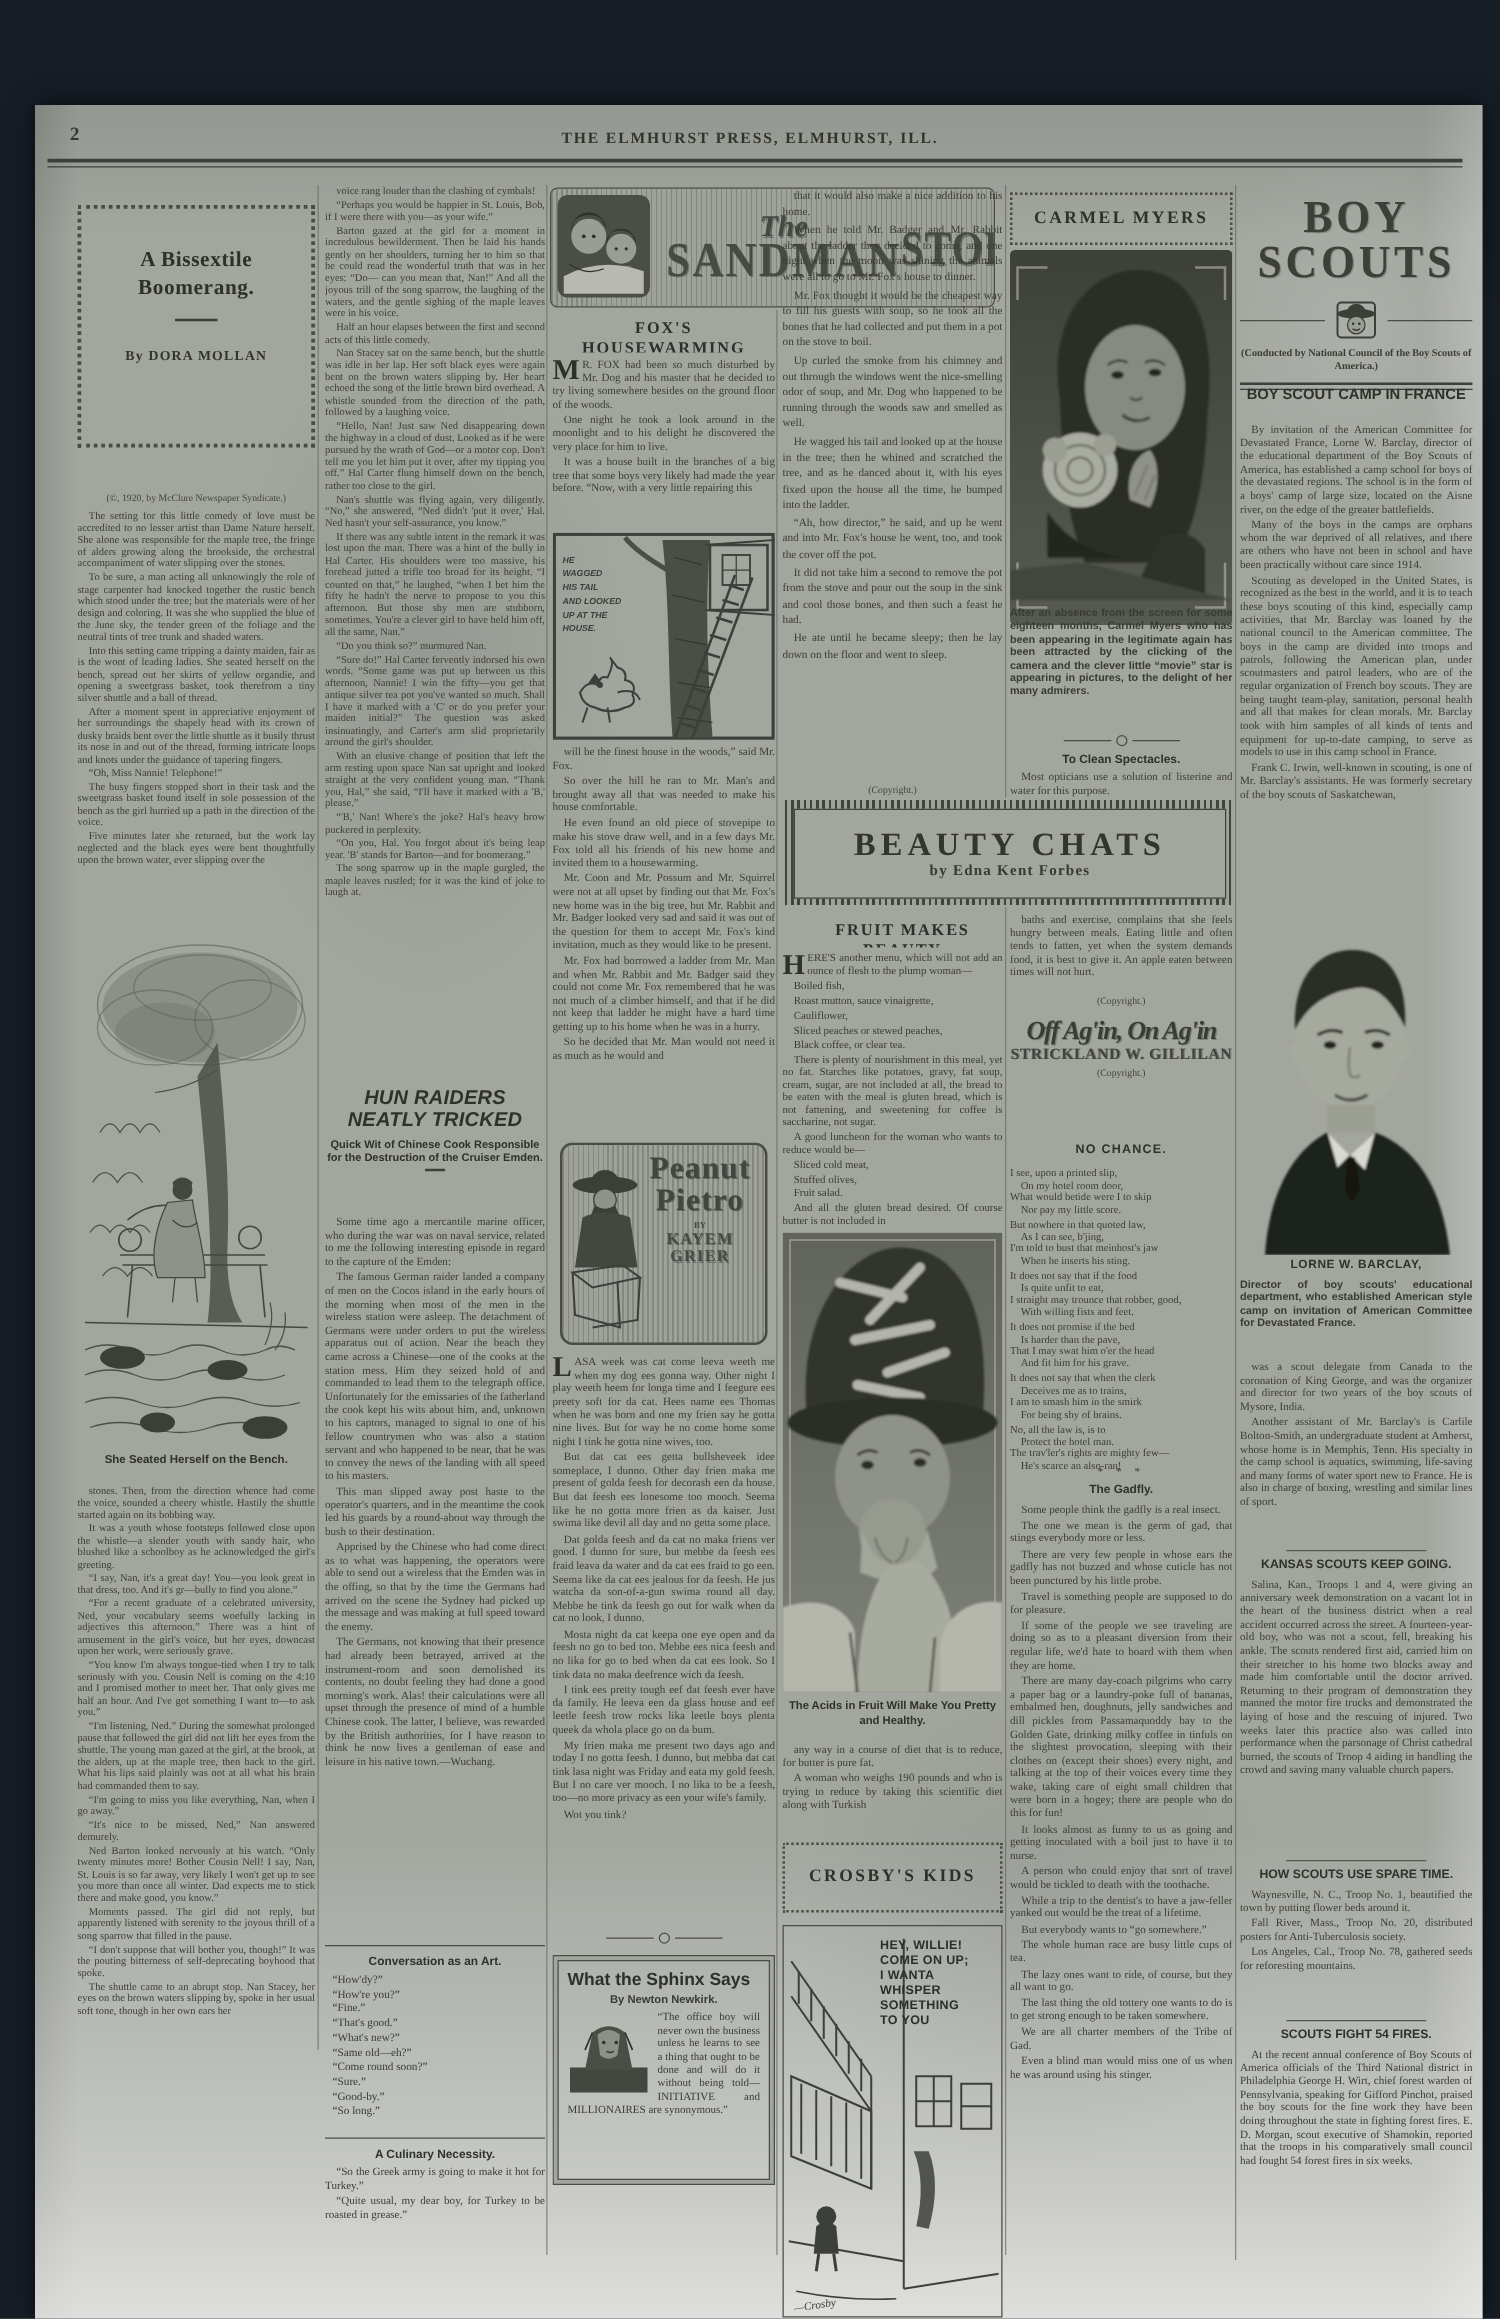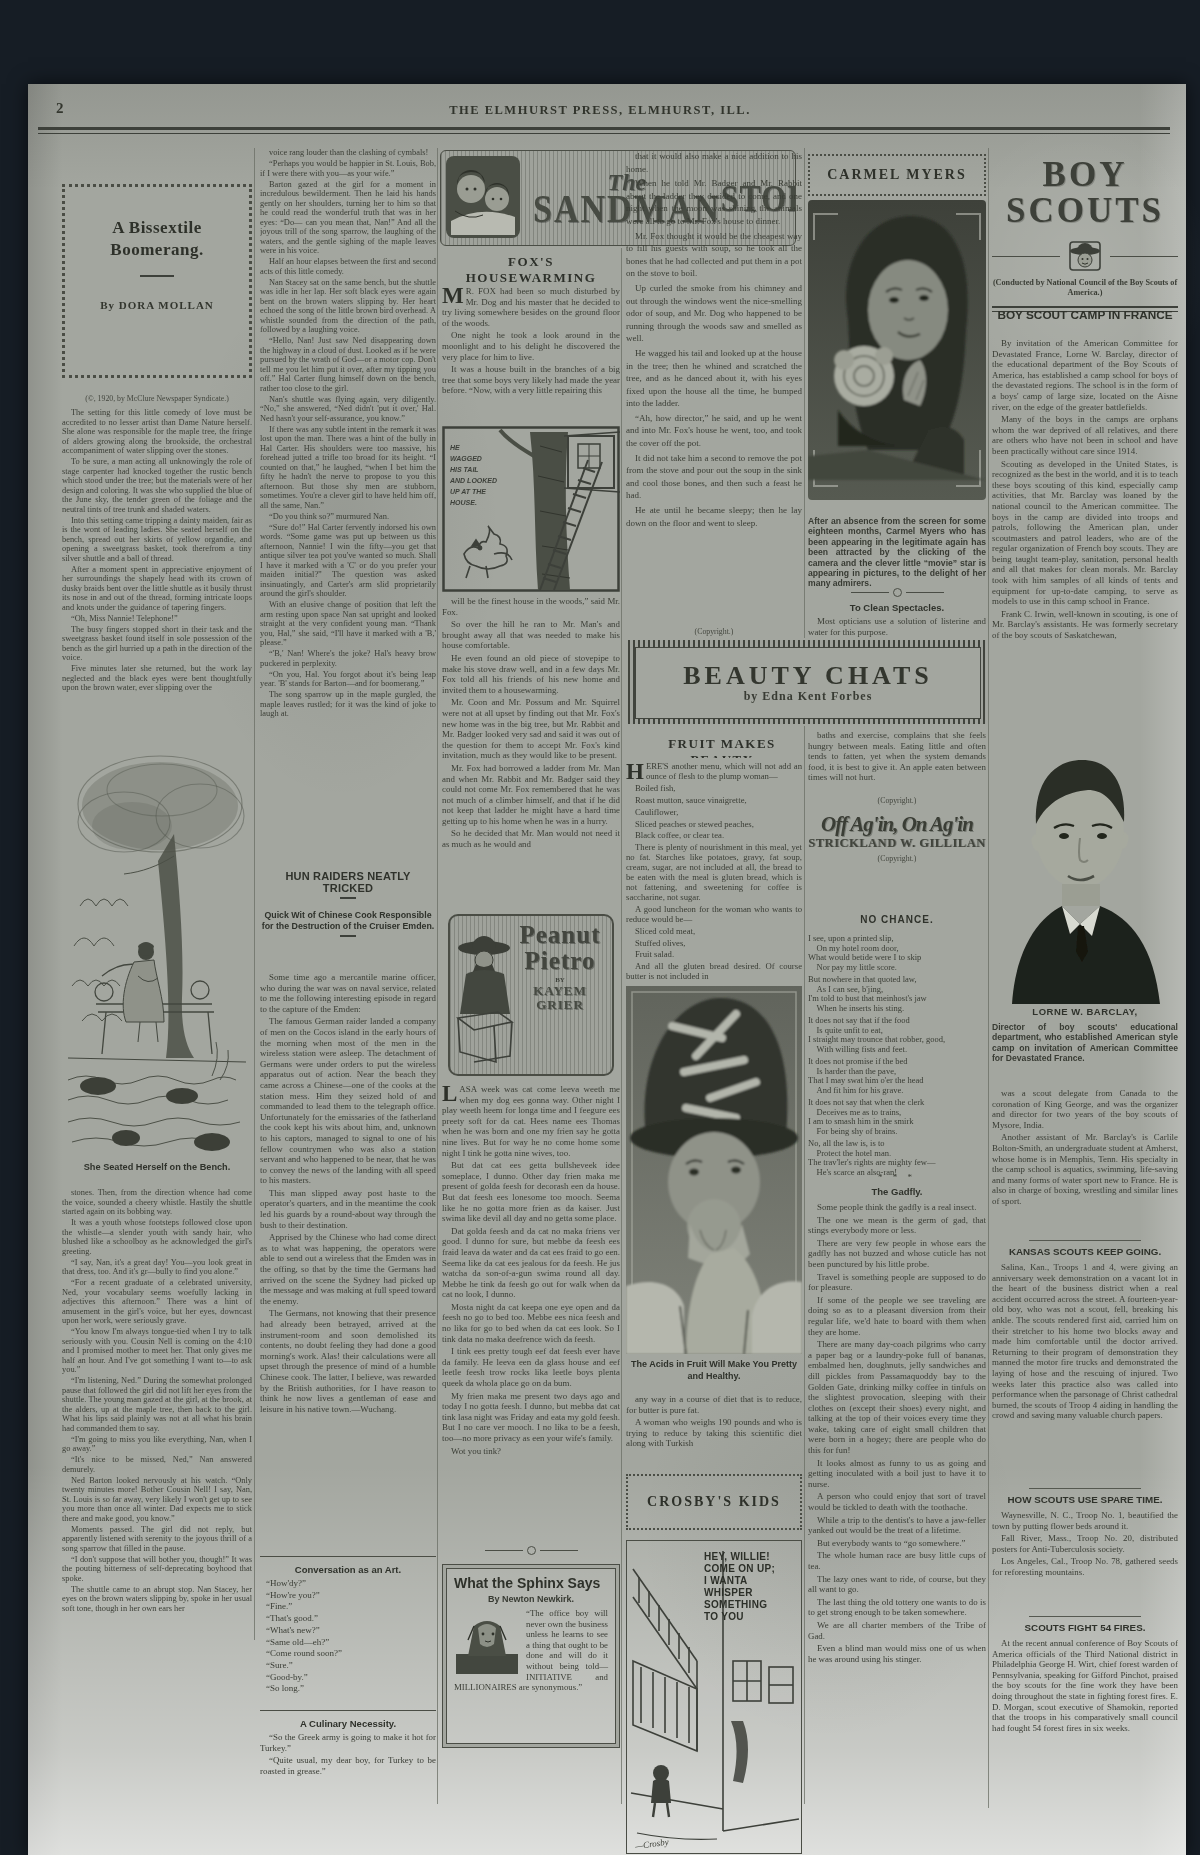--- a/index.html
+++ b/index.html
@@ -112,21 +112,21 @@
 <div class="hline" style="left:38px;top:133px;width:1132px;height:1px;"></div>
 
 <div class="vrule" style="left:254px;top:148px;height:1492px;"></div>
 <div class="vrule" style="left:437px;top:148px;height:1656px;"></div>
 <div class="vrule" style="left:621px;top:248px;height:1556px;"></div>
 <div class="vrule" style="left:804px;top:148px;height:490px;"></div>
 <div class="vrule" style="left:804px;top:726px;height:1078px;"></div>
 <div class="vrule" style="left:988px;top:148px;height:1660px;"></div>
 
 <div class="col" style="left:62px;width:190px;height:1707px;">
-  <section class="sec bx-dotted" style="top:36px;height:194px;padding:30px 8px 0;box-sizing:border-box;">
+  <section class="sec bx-dotted" style="top:16px;height:194px;padding:30px 8px 0;box-sizing:border-box;">
     <div class="story-title">A Bissextile Boomerang.</div>
     <div class="dash" style="width:34px;margin-top:14px;"></div>
     <div class="story-by" style="margin-top:22px;">By DORA MOLLAN</div>
   </section>
   <section class="sec copyline" style="top:246px;height:12px;">(©, 1920, by McClure Newspaper Syndicate.)</section>
   <section class="sec coltext tight2" style="top:260px;height:332px;">
       <p class="para">The setting for this little comedy of love must be accredited to no lesser artist than Dame Nature herself. She alone was responsible for the maple tree, the fringe of alders growing along the brookside, the orchestral accompaniment of water slipping over the stones.</p>
       <p class="para">To be sure, a man acting all unknowingly the role of stage carpenter had knocked together the rustic bench which stood under the tree; but the materials were of her design and coloring. It was she who supplied the blue of the June sky, the tender green of the foliage and the neutral tints of tree trunk and shaded waters.</p>
       <p class="para">Into this setting came tripping a dainty maiden, fair as is the wont of leading ladies. She seated herself on the bench, spread out her skirts of yellow organdie, and opening a sweetgrass basket, took therefrom a tiny silver shuttle and a ball of thread.</p>
       <p class="para">After a moment spent in appreciative enjoyment of her surroundings the shapely head with its crown of dusky braids bent over the little shuttle as it busily thrust its nose in and out of the thread, forming intricate loops and knots under the guidance of tapering fingers.</p>
@@ -209,21 +209,21 @@
       <p class="para">Nan's shuttle was flying again, very diligently. “No,” she answered, “Ned didn't 'put it over,' Hal. Ned hasn't your self-assurance, you know.”</p>
       <p class="para">If there was any subtle intent in the remark it was lost upon the man. There was a hint of the bully in Hal Carter. His shoulders were too massive, his forehead jutted a trifle too broad for its height. “I counted on that,” he laughed, “when I bet him the fifty he hadn't the nerve to propose to you this afternoon. But those shy men are stubborn, sometimes. You're a clever girl to have held him off, all the same, Nan.”</p>
       <p class="para">“Do you think so?” murmured Nan.</p>
       <p class="para">“Sure do!” Hal Carter fervently indorsed his own words. “Some game was put up between us this afternoon, Nannie! I win the fifty—you get that antique silver tea pot you've wanted so much. Shall I have it marked with a 'C' or do you prefer your maiden initial?” The question was asked insinuatingly, and Carter's arm slid proprietarily around the girl's shoulder.</p>
       <p class="para">With an elusive change of position that left the arm resting upon space Nan sat upright and looked straight at the very confident young man. “Thank you, Hal,” she said, “I'll have it marked with a 'B,' please.”</p>
       <p class="para">“'B,' Nan!  Where's the joke? Hal's heavy brow puckered in perplexity.</p>
       <p class="para">“On you, Hal. You forgot about it's being leap year. 'B' stands for Barton—and for boomerang.”</p>
       <p class="para">The song sparrow up in the maple gurgled, the maple leaves rustled; for it was the kind of joke to laugh at.</p>
     </section>
   <section class="sec" style="top:722px;height:36px;">
-    <div class="head-sans" style="font-size:11px;letter-spacing:.2px;">HUN RAIDERS NEATLY TRICKED</div>
+    <div class="head-sans" style="font-size:16px;letter-spacing:.2px;font-style:italic;">HUN RAIDERS NEATLY TRICKED</div>
     <div class="dash"></div>
   </section>
   <section class="sec" style="top:762px;height:56px;">
     <div class="head-sans" style="font-size:8.8px;line-height:11px;">Quick Wit of Chinese Cook Responsible for the Destruction of the Cruiser Emden.</div>
     <div class="dash"></div>
   </section>
   <section class="sec coltext" style="top:824px;height:580px;">
       <p class="para">Some time ago a mercantile marine officer, who during the war was on naval service, related to me the following interesting episode in regard to the capture of the Emden:</p>
       <p class="para">The famous German raider landed a company of men on the Cocos island in the early hours of the morning when most of the men in the wireless station were asleep. The detachment of Germans were under orders to put the wireless apparatus out of action. Near the beach they came across a Chinese—one of the cooks at the station mess. Him they seized hold of and commanded to lead them to the telegraph office. Unfortunately for the emissaries of the fatherland the cook kept his wits about him, and, unknown to his captors, managed to signal to one of his fellow countrymen who was also a station servant and who happened to be near, that he was to convey the news of the landing with all speed to his masters.</p>
       <p class="para">This man slipped away post haste to the operator's quarters, and in the meantime the cook led his guards by a round-about way through the bush to their destination.</p>
@@ -544,21 +544,21 @@
         <circle cx="36" cy="160" r="10" fill="#9b9e93"></circle>
         <circle cx="76" cy="156" r="9" fill="#9b9e93"></circle>
         <path d="M96,200 C92,180 100,164 112,160 C120,170 120,190 112,206 Z" fill="#8f9288"></path>
         <path d="M100,196 l10,-24 M108,200 l8,-20" stroke="#6f7268" stroke-width="1.4"></path>
         <path d="M30,210 q20,30 60,36 l-60,0 Z" fill="#23261f"></path>
         <path d="M120,230 q24,-10 36,10 l0,40 l-60,0 Z" fill="#2d3029"></path>
         <path d="M60,250 l118,30 l-178,0 l0,-24 Z" fill="#43473e"></path>
       </g>
     </svg>
   </section>
-  <section class="sec captext" style="top:368px;height:86px;">After an absence from the screen for some eighteen months, Carmel Myers who has been appearing in the legitimate again has been attracted by the clicking of the camera and the clever little “movie” star is appearing in pictures, to the delight of her many admirers.</section>
+  <section class="sec captext" style="top:337px;height:86px;">After an absence from the screen for some eighteen months, Carmel Myers who has been appearing in the legitimate again has been attracted by the clicking of the camera and the clever little “movie” star is appearing in pictures, to the delight of her many admirers.</section>
   <div class="divider" style="position:absolute;top:440px;left:0;right:0;">
       <i></i>
       <s></s>
       <i></i>
     </div>
   <section class="sec head-sans" style="top:454px;height:13px;font-size:9.5px;">To Clean Spectacles.</section>
   <section class="sec coltext" style="top:468px;height:26px;">
     <p class="para" style="text-indent:9px;">Most opticians use a solution of listerine and water for this purpose.</p>
   </section>
   <section class="sec coltext" style="top:582px;height:66px;">

